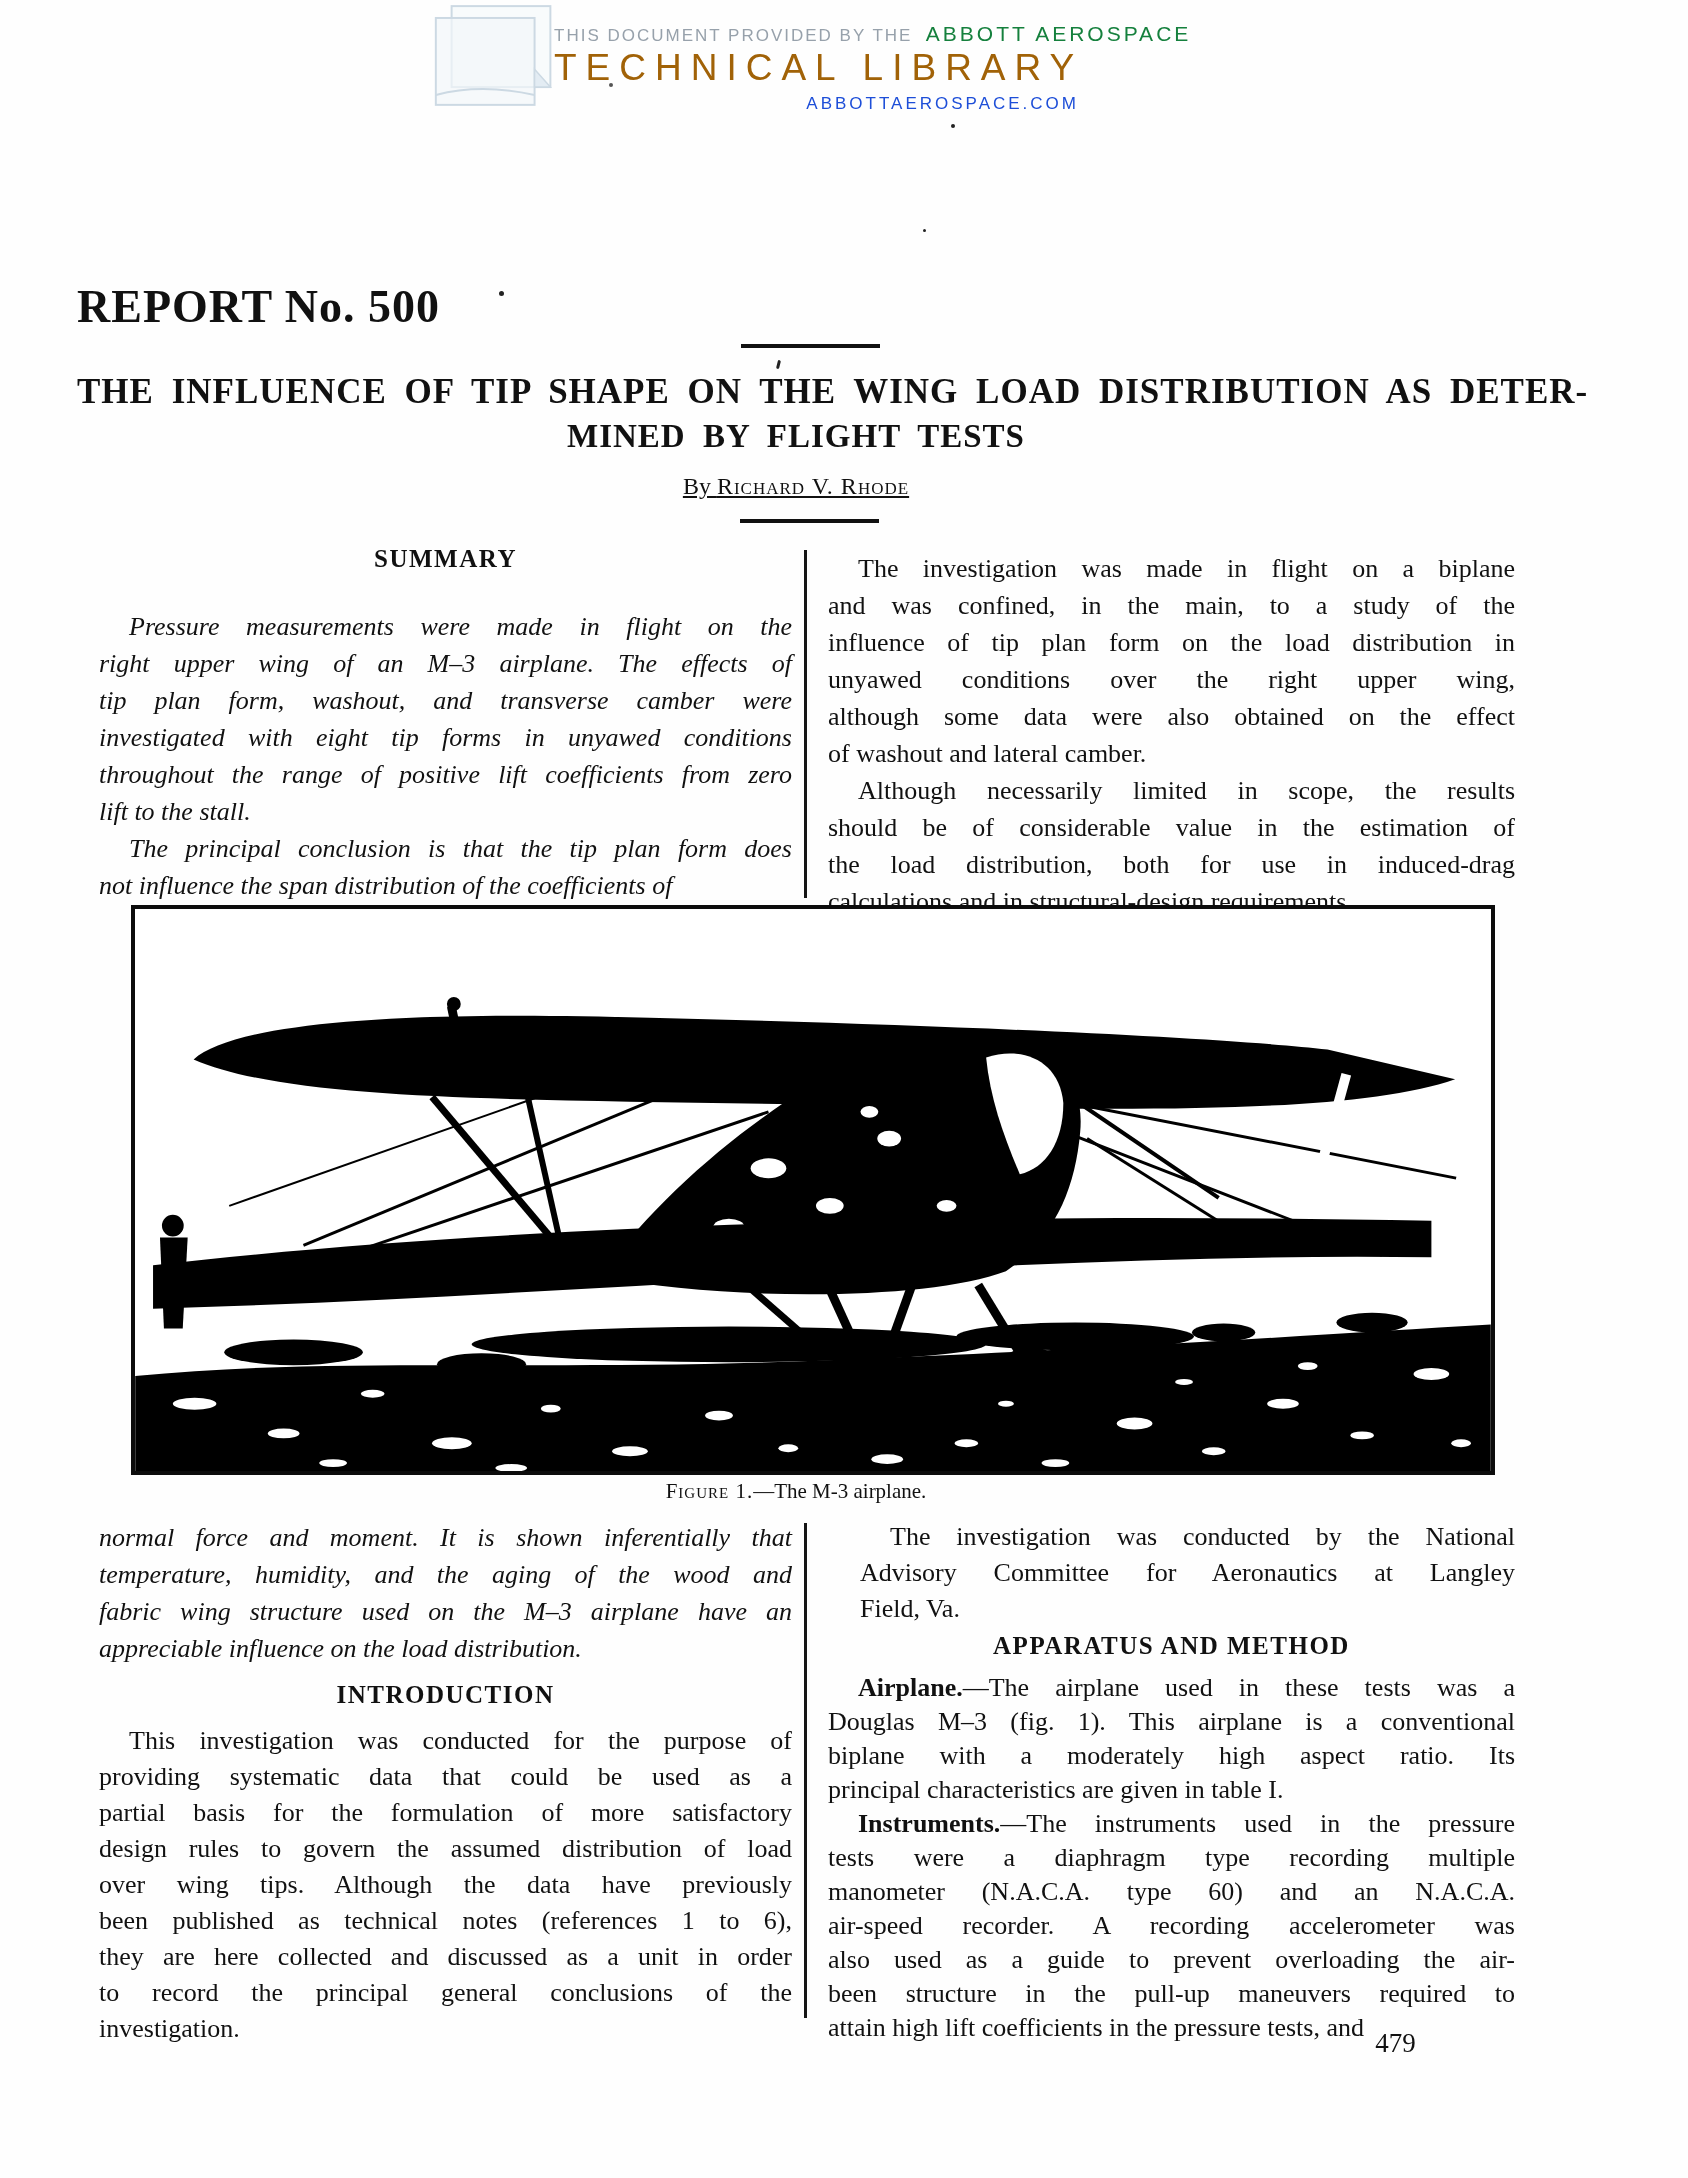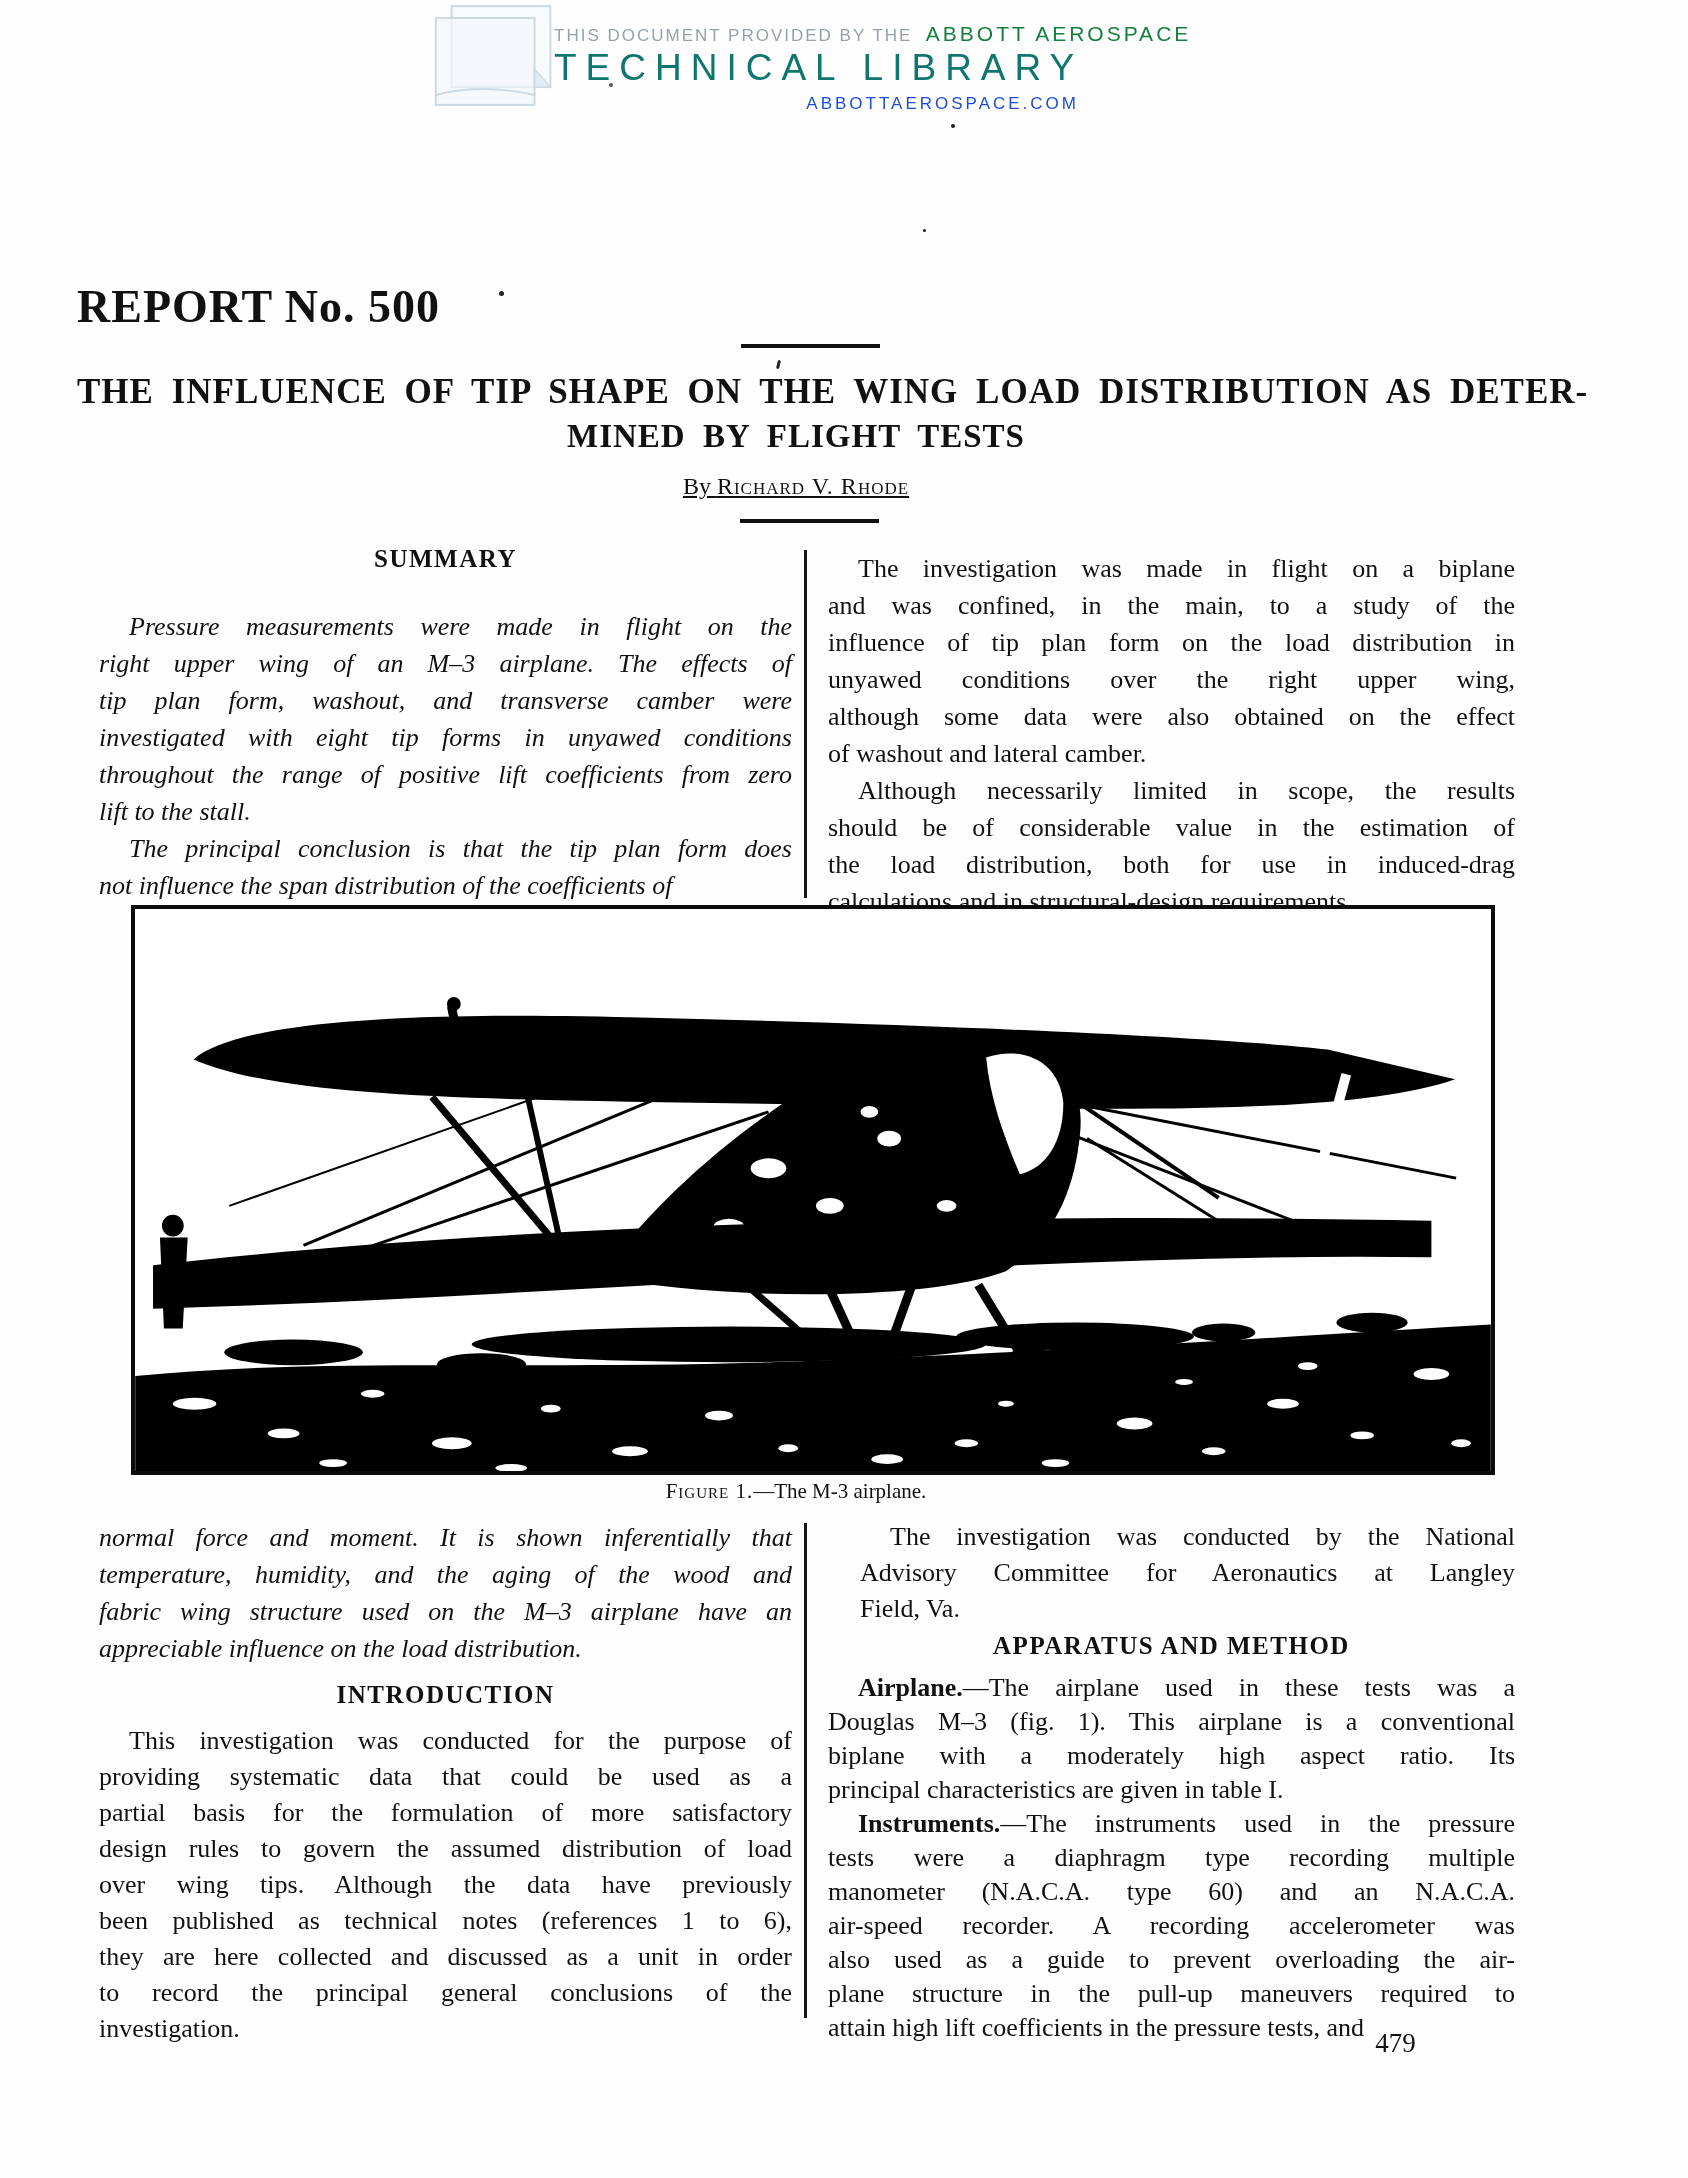--- a/index.html
+++ b/index.html
@@ -9,21 +9,21 @@
     background:#fefefe;
     font-family:"Liberation Serif", serif;
     color:#111;
     overflow:hidden;
   }
   
   .wm{position:absolute;left:554px;top:22px;width:525px;text-align:right;
       font-family:"Liberation Sans", sans-serif;z-index:1;line-height:1.15;}
   .wm-l1{font-size:17px;letter-spacing:2px;color:#97a1ab;white-space:nowrap;}
   .wm-l1 .wm-brand{font-size:21px;letter-spacing:3px;color:#15803d;}
-  .wm-l2{font-size:37px;letter-spacing:9px;color:#0f766e;margin-top:1px;white-space:nowrap;}
+  .wm-l2{font-size:37px;letter-spacing:9px;color:#a16207;margin-top:1px;white-space:nowrap;}
   .wm-l3{font-size:17px;letter-spacing:3px;color:#1d4ed8;margin-top:4px;}
   .wm-icon{position:absolute;left:422px;top:0px;z-index:0;}
   
   .speck{position:absolute;background:#222;border-radius:50%;}
   
   .report-no{position:absolute;left:77px;top:280px;width:1438px;text-align:left;
      font-size:46px;font-weight:bold;letter-spacing:1px;}
   .rule{position:absolute;background:#111;height:4px;}
   .rule1{left:741px;top:344px;width:139px;}
   .rule2{left:740px;top:519px;width:139px;}
@@ -257,19 +257,19 @@
   <div class="stream rb2">
       <div class="tline tindent"><span class="lead">Airplane.</span>—The airplane used in these tests was a</div>
       <div class="tline">Douglas M–3 (fig. 1).  This airplane is a conventional</div>
       <div class="tline">biplane with a moderately high aspect ratio.  Its</div>
       <div class="tline tlast">principal characteristics are given in table I.</div>
       <div class="tline tindent"><span class="lead">Instruments.</span>—The instruments used in the pressure</div>
       <div class="tline">tests were a diaphragm type recording multiple</div>
       <div class="tline">manometer (N.A.C.A. type 60) and an N.A.C.A.</div>
       <div class="tline">air-speed recorder.  A recording accelerometer was</div>
       <div class="tline">also used as a guide to prevent overloading the air-</div>
-      <div class="tline">plane structure in the pull-up maneuvers required to</div>
+      <div class="tline">been structure in the pull-up maneuvers required to</div>
       <div class="tline tlast">attain high lift coefficients in the pressure tests, and</div>
     </div>
 
   <div class="page-number">479</div>
 </div>
 
 
 </body></html>

